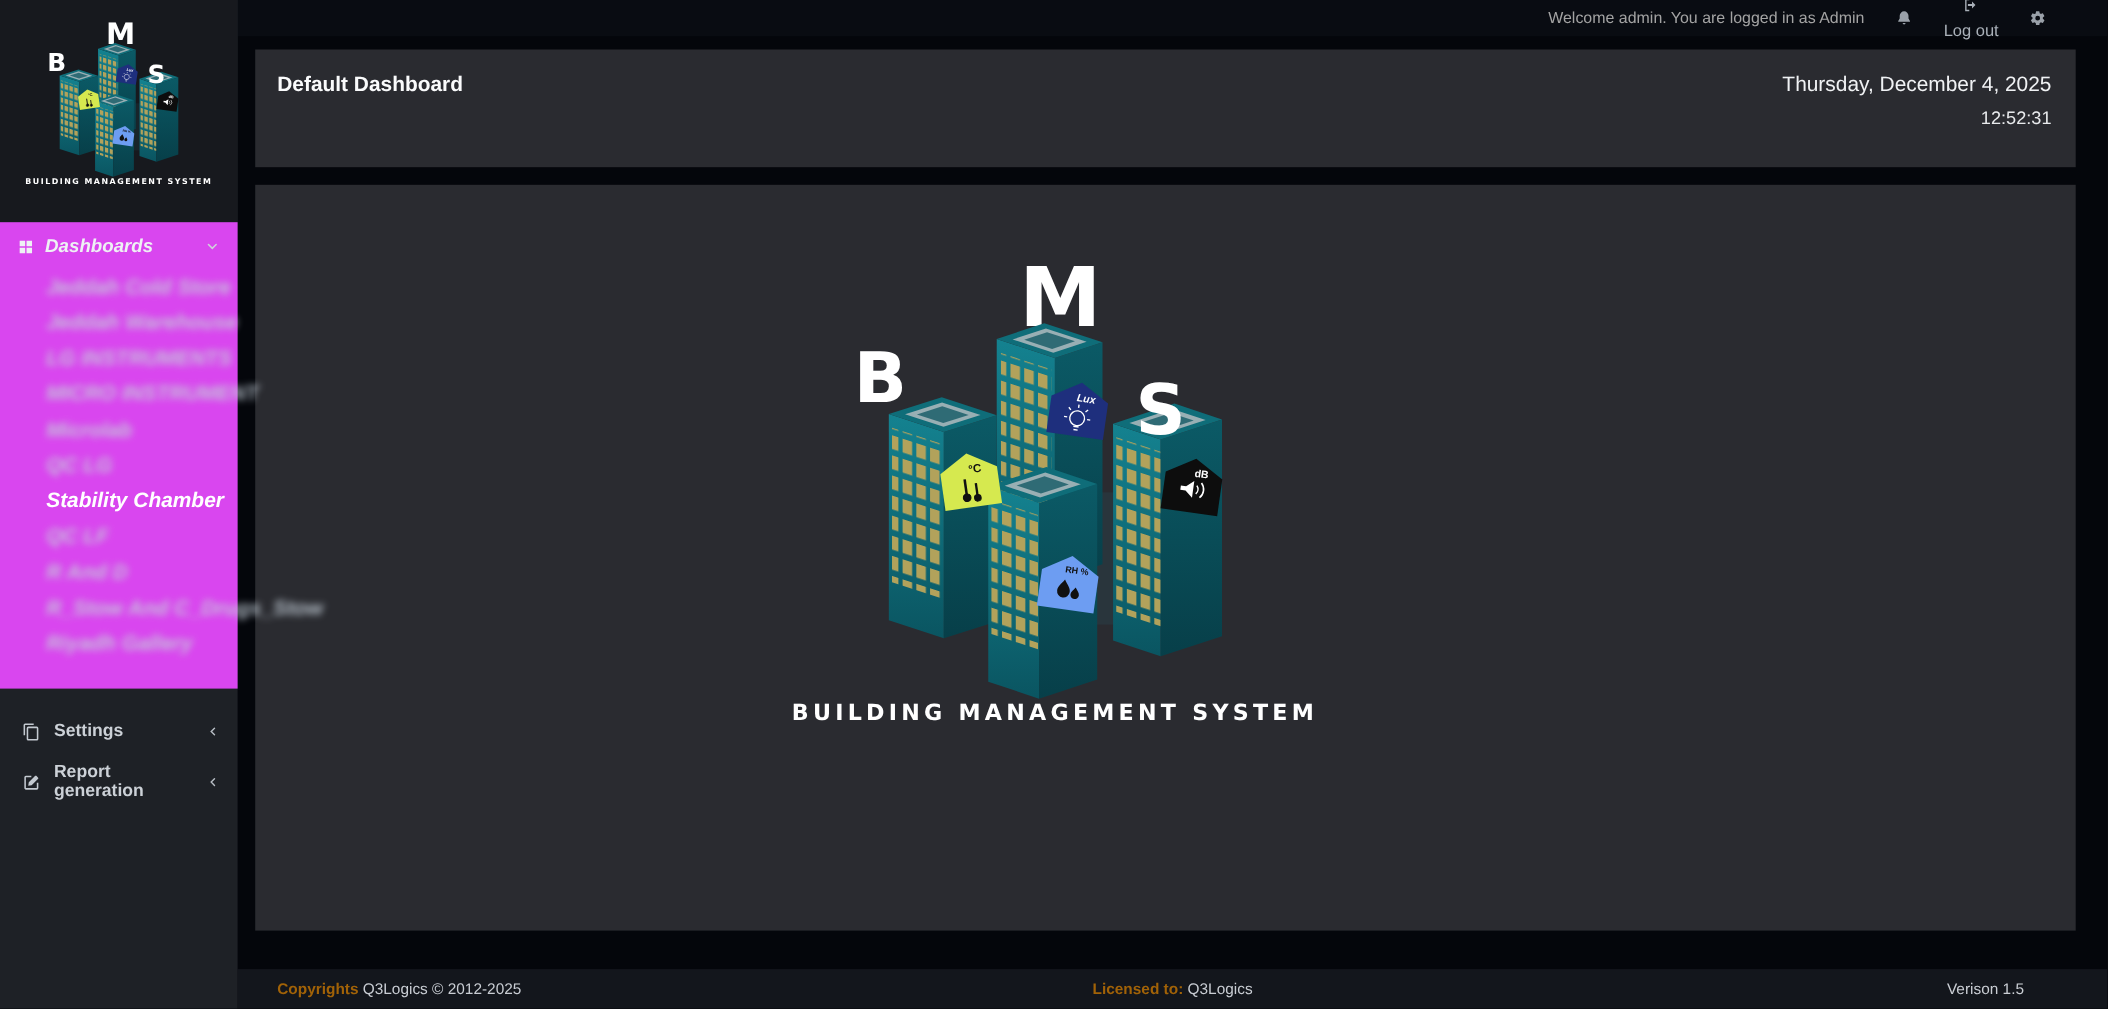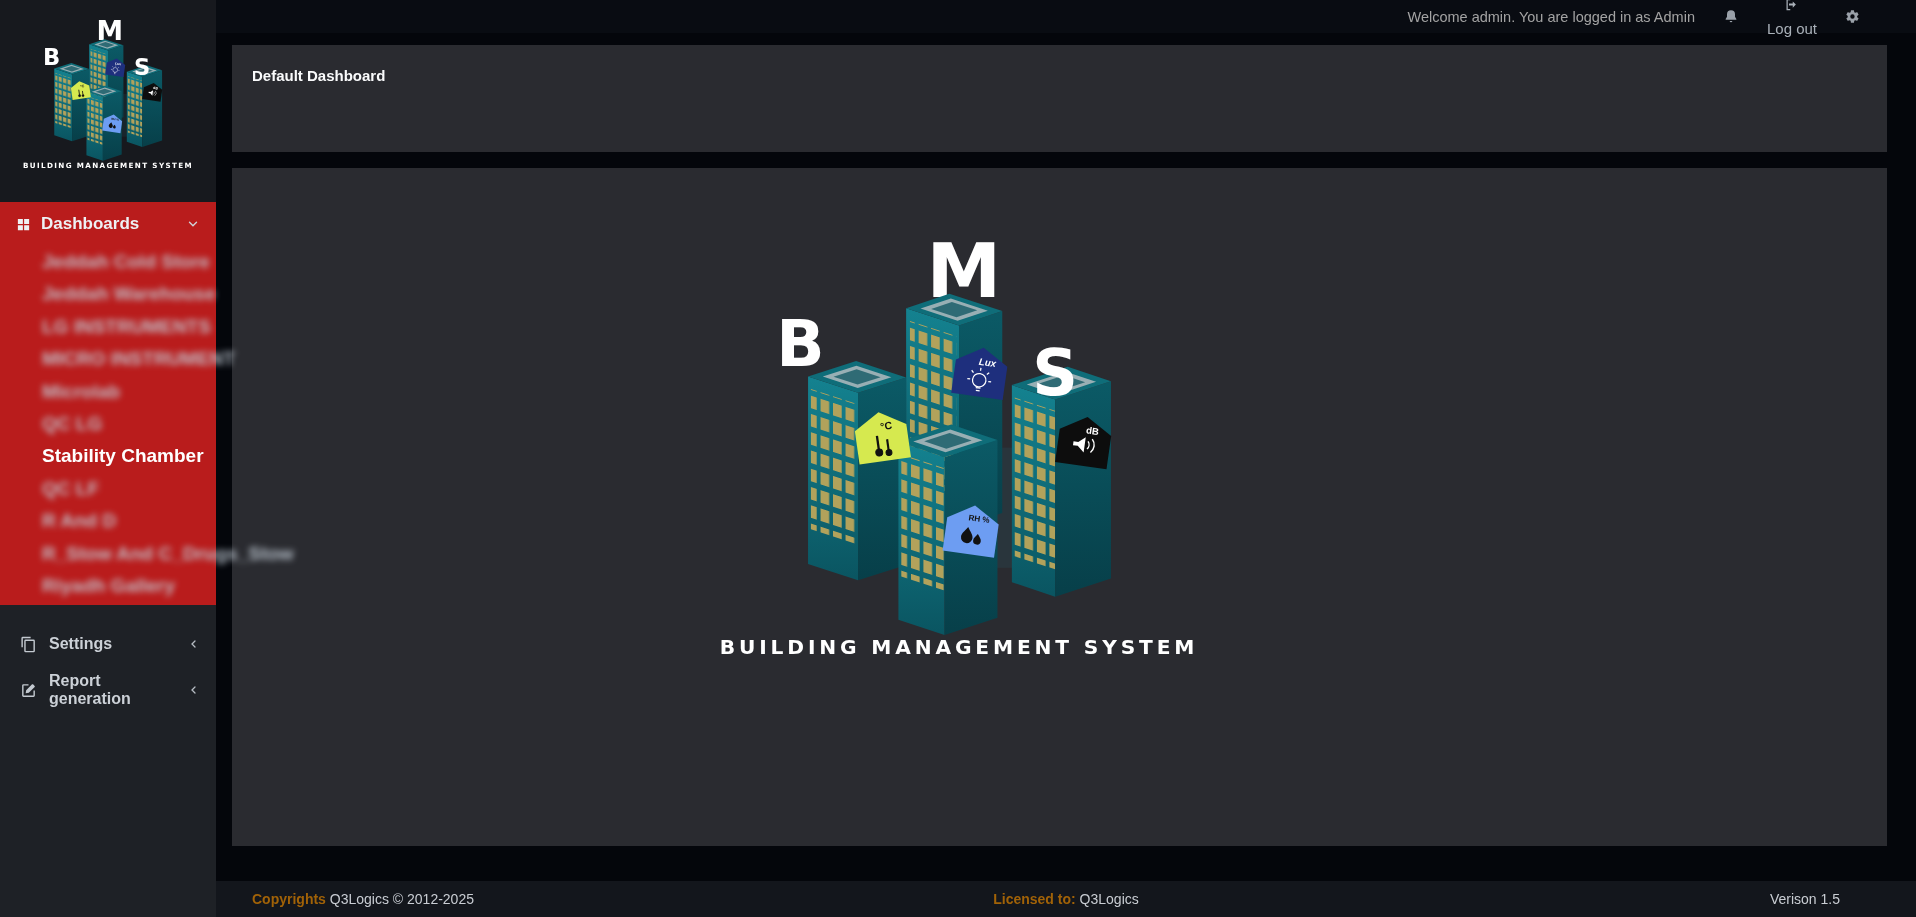--- a/index.html
+++ b/index.html
@@ -9,21 +9,21 @@
     background:#04060b; color:#fff;
     font-family:"Liberation Sans","DejaVu Sans",sans-serif;
   }
   svg { display:block; }
 
   
   .sidebar { position:absolute; left:0; top:0; width:216px; height:917px; background:#1e2126; z-index:3; }
   .logo-area { height:202px; background:#17191e; display:flex; justify-content:center; align-items:flex-start; padding-top:10px; }
   .logo-sm { width:178px; height:161px; }
 
-  .nav-dashboards { background:#b91c1c; padding-bottom:3px; }
+  .nav-dashboards { background:#d946ef; padding-bottom:24px;font-style:italic; }
   .dash-header { height:44px; display:flex; align-items:center; gap:10px; padding:0 16px; cursor:pointer; }
   .dash-header .gicon { color:#eef1f4; }
   .dash-header .dlabel { flex:1; font-size:17px; font-weight:700; color:#eef1f4; }
   .chev { color:#cfd4da; }
 
   .submenu-item { height:32.4px; line-height:32.4px; padding-left:42px; font-size:19px; color:#c3cdd7; cursor:pointer; white-space:nowrap; }
   .submenu-item.blurred { filter:blur(3.2px); font-weight:600; opacity:.92; }
   .submenu-item.active { color:#ffffff; font-weight:700; }
 
   .nav-lower { padding-top:16px; }
@@ -35,21 +35,21 @@
   
   .topbar { position:absolute; left:216px; top:0; width:1700px; height:33px; background:#090c12;
             display:flex; align-items:center; justify-content:flex-end; gap:28px; padding-right:56px; }
   .welcome { font-size:14.5px; color:#a3a3a3; }
   .tb-icon { color:#9aa1a9; cursor:pointer; }
   .logout { display:flex; align-items:center; gap:8px; color:#a9b0b8; font-size:15px; cursor:pointer;flex-direction:column; }
 
   
   .header-panel { position:absolute; left:232px; top:45px; width:1655px; height:107px; background:#2a2b30;
                   display:flex; justify-content:space-between; padding:22px 22px 0 20px; }
-  .page-title { font-size:15px; font-weight:700; color:#fafbfc; }
+  .page-title { font-size:19px; font-weight:700; color:#fafbfc; }
   .datetime { text-align:right; }
   .date { font-size:19px; color:#f0f2f4; margin-bottom:10px; }
   .time { font-size:16.5px; color:#e8eaec; }
 
   
   .main-panel { position:absolute; left:232px; top:168px; width:1655px; height:678px; background:#2a2b30; }
   .logo-lg { position:absolute; left:calc(50% - 351px); top:44px; width:500px; height:452px; }
 
   
   .footer { position:absolute; left:216px; top:881px; width:1700px; height:36px; background:#13161c;
@@ -235,20 +235,24 @@
     </svg>
     <span>Log out</span>
   </div>
   <svg class="tb-icon" width="15" height="15" viewBox="0 0 24 24" fill="currentColor">
     <path d="M19.4 13c.04-.33.06-.66.06-1s-.02-.67-.06-1l2.1-1.65a.5.5 0 0 0 .12-.64l-2-3.46a.5.5 0 0 0-.61-.22l-2.49 1a7.3 7.3 0 0 0-1.73-1l-.38-2.65A.5.5 0 0 0 13.92 2h-4a.5.5 0 0 0-.5.42l-.38 2.65c-.62.26-1.2.6-1.73 1l-2.49-1a.5.5 0 0 0-.61.22l-2 3.46a.5.5 0 0 0 .12.64L4.43 11c-.04.33-.06.66-.06 1s.02.67.06 1l-2.1 1.65a.5.5 0 0 0-.12.64l2 3.46c.14.24.42.34.61.22l2.49-1c.53.4 1.11.74 1.73 1l.38 2.65c.04.24.25.42.5.42h4c.25 0 .46-.18.5-.42l.38-2.65a7.3 7.3 0 0 0 1.73-1l2.49 1c.19.12.47.02.61-.22l2-3.46a.5.5 0 0 0-.12-.64L19.4 13zM11.92 15.5a3.5 3.5 0 1 1 0-7 3.5 3.5 0 0 1 0 7z"></path>
   </svg>
 </div>
 
 <div class="header-panel">
   <div class="page-title">Default Dashboard</div>
+  <div class="datetime">
+    <div class="date">Thursday, December 4, 2025</div>
+    <div class="time">12:52:31</div>
+  </div>
 </div>
 
 <div class="main-panel">
   <svg class="logo-lg" viewBox="0 0 520 470">
       <use href="#bms-logo"></use>
     </svg>
 </div>
 
 <div class="footer">
   <div class="footer-left">

